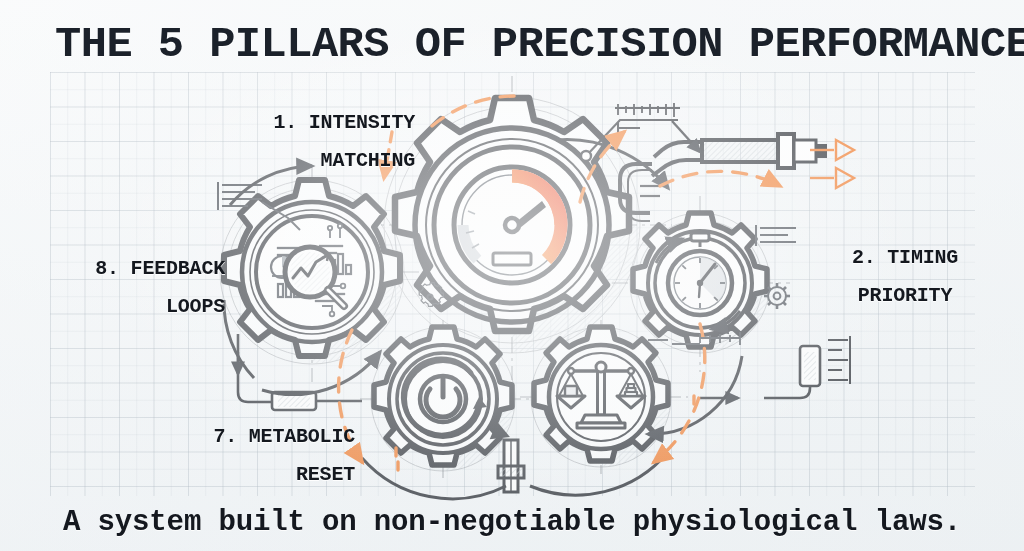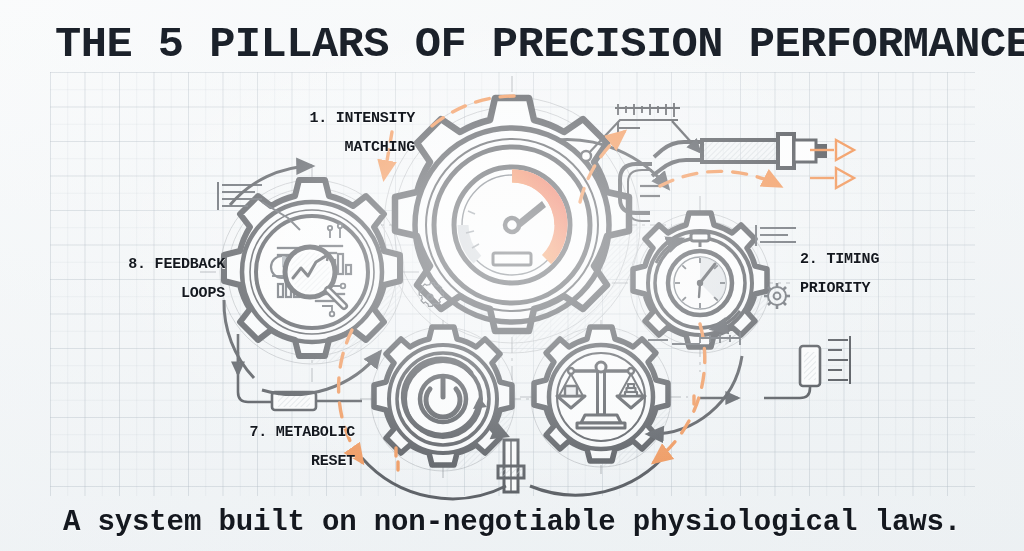--- a/index.html
+++ b/index.html
@@ -76,30 +76,30 @@
     font-weight: 700;
     color: #14181f;
     letter-spacing: -0.2px;
     transform: scaleX(0.97);
     text-shadow: 0 1px 0 rgba(255,255,255,0.8);
   }
 
   
   .pillar-label {
     position: absolute;
-    font-size: 15px;
-    line-height: 29px;
+    font-size: 20px;
+    line-height: 38px;
     font-weight: 700;
     color: #14181f;
     letter-spacing: -0.2px;
     white-space: pre-line;
     text-shadow: 0 1px 0 rgba(255,255,255,0.9);
   }
   #label-1 { left: 205px; top: 104px; width: 210px; text-align: right; }
-  #label-2 { left: 800px; top: 245px; width: 210px; text-align: left; }
+  #label-2 { left: 800px; top: 239px; width: 210px; text-align: center; }
   #label-3 { left: 700px; top: 418px; width: 215px; text-align: center; }
   #label-4 { left: 140px; top: 418px; width: 215px; text-align: right; }
   #label-5 { left: 40px; top: 250px; width: 185px; text-align: right; }
 
   #art { position: absolute; left: 0; top: 0; }
 </style>
 </head>
 <body>
 
 <div id="poster">

